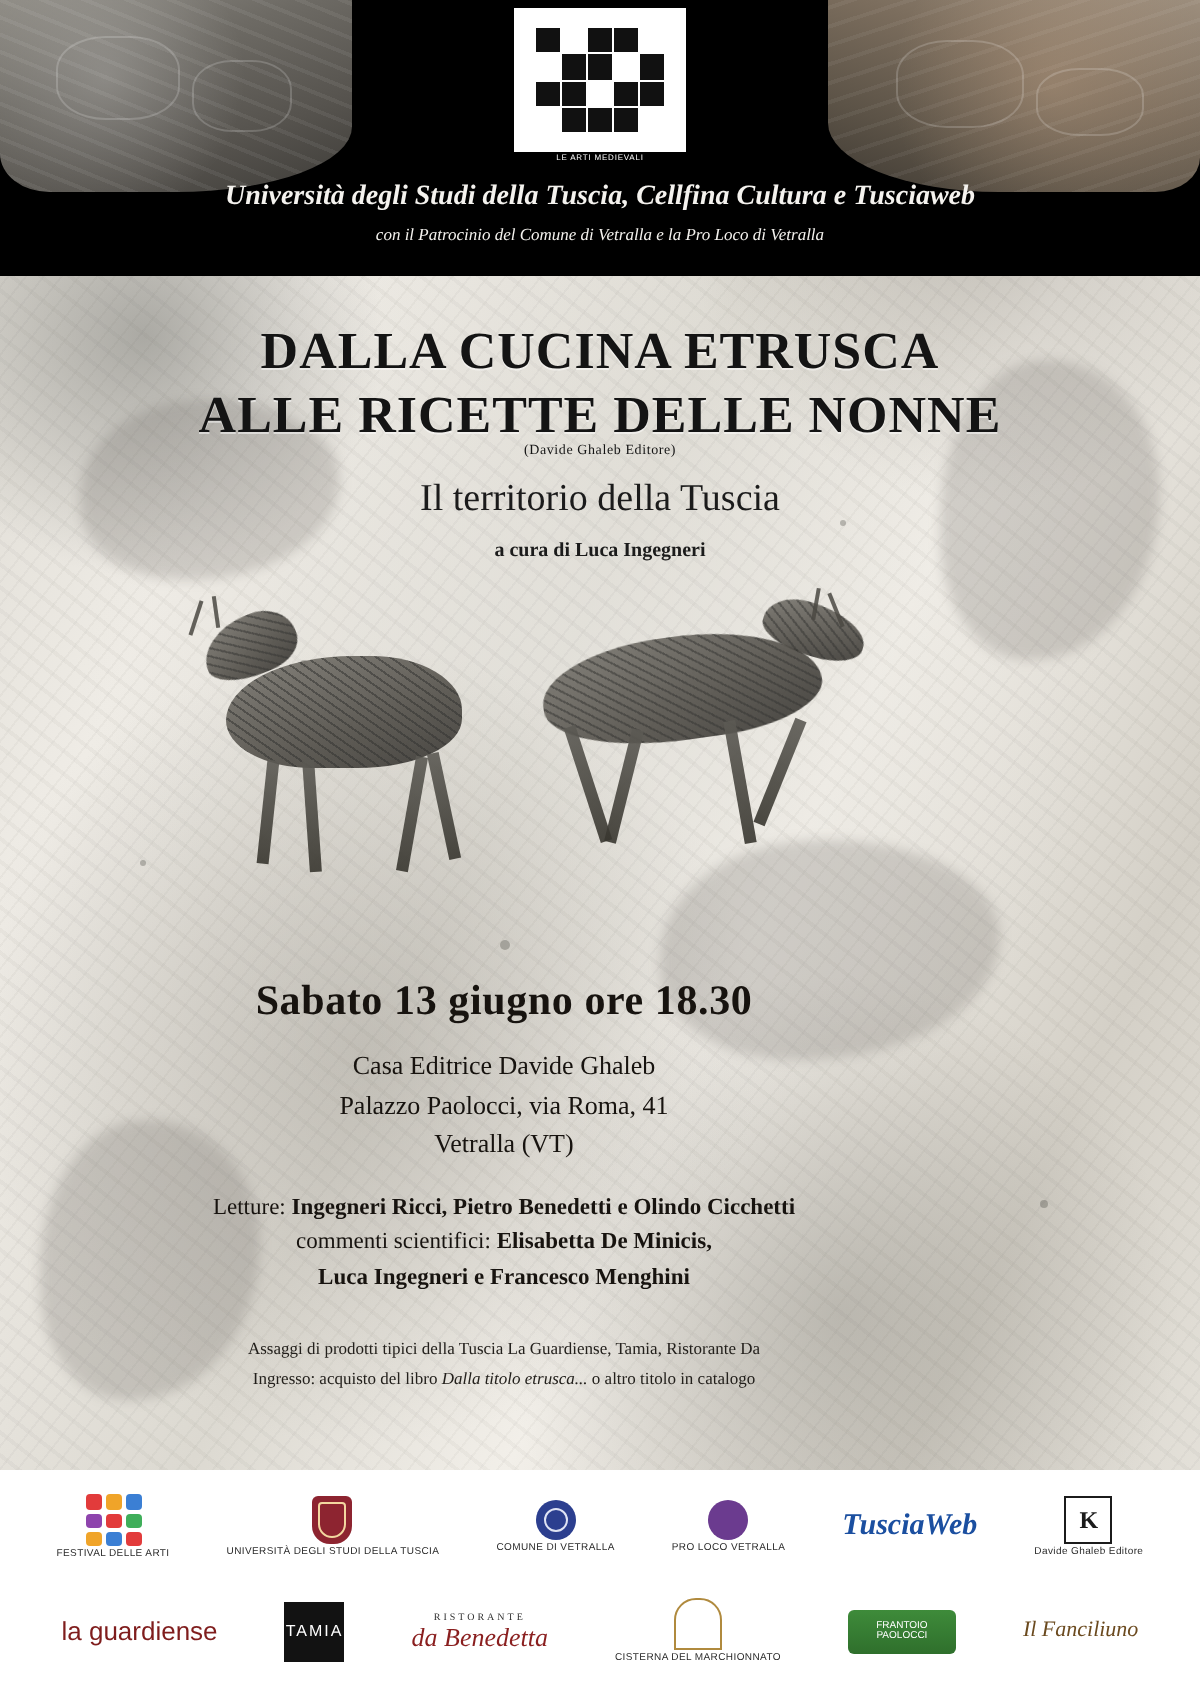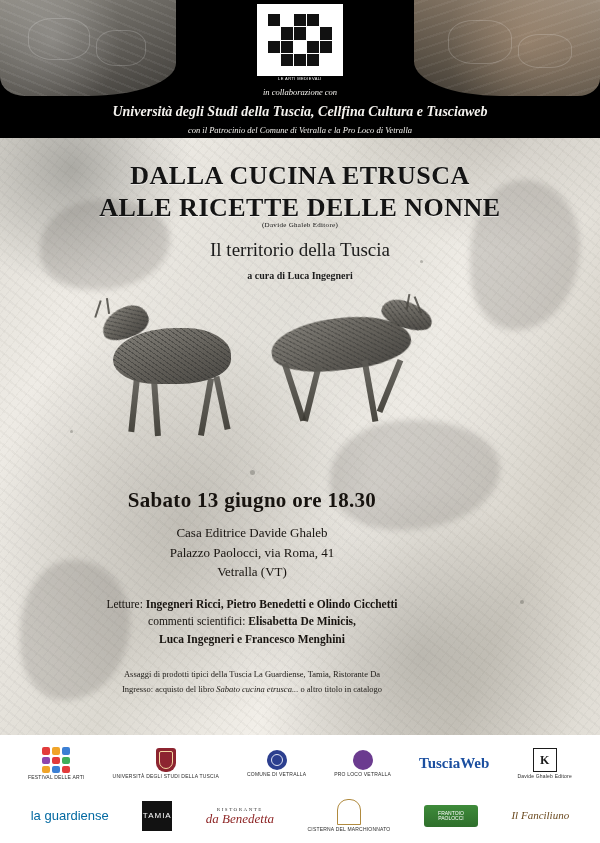--- a/index.html
+++ b/index.html
@@ -260,25 +260,25 @@
   .m-squares span { display: block; border-radius: 2px; }
 
   .m-crest { width: 20px; height: 24px; background: #8d2430; border-radius: 3px 3px 9px 9px; position: relative; }
   .m-crest::after { content: ""; position: absolute; inset: 3px; border: 1px solid #f3d7a0; border-radius: 2px 2px 7px 7px; }
 
   .m-disc { width: 20px; height: 20px; border-radius: 50%; background: #2c3f8f; position: relative; }
   .m-disc::after { content:""; position:absolute; inset:4px; border-radius:50%; border:1px solid #dfe3f4; }
 
   .m-disc2 { width: 20px; height: 20px; border-radius: 50%; background: #6b3b8f; }
 
-  .m-tuscia { font-family: "Liberation Serif", serif; font-size: 15px; font-weight: bold; color: #1b4fa0; }
+  .m-tuscia { font-family: "Liberation Serif", serif; font-size: 15px; font-weight: bold; font-style: italic; color: #1b4fa0; }
 
   .m-ghaleb { width: 22px; height: 22px; border: 1.5px solid #1b1b1b; display:flex; align-items:center; justify-content:center; font-size: 12px; font-weight: bold; color:#1b1b1b; font-family:"Liberation Serif", serif; }
 
-  .m-guard { font-family: "Liberation Sans", sans-serif; font-size: 13px; color: #0369a1; }
+  .m-guard { font-family: "Liberation Sans", sans-serif; font-size: 13px; color: #7f1d1d; }
 
   .m-black { width: 30px; height: 30px; background: #121212; display:flex; align-items:center; justify-content:center; color:#fff; font-size:8px; letter-spacing:1px; }
 
   .m-rist { font-family: "Liberation Serif", serif; color: #8a1f1f; font-size: 13px; font-style: italic; }
   .m-rist .small { font-size: 5px; letter-spacing: 1.5px; color:#333; font-style: normal; display:block; }
 
   .m-arch { width: 22px; height: 24px; border: 1.5px solid #b08a3e; border-radius: 11px 11px 0 0; }
 
   .m-green { width: 54px; height: 22px; background: linear-gradient(180deg,#3e8b3a 0%, #2f6f2c 100%); border-radius: 3px; color:#fff; font-size:5px; display:flex; align-items:center; justify-content:center; text-align:center; padding: 0 2px; box-sizing:border-box; }
 
@@ -330,21 +330,20 @@
         <i class="off"></i>
           <i></i>
           <i></i>
           <i></i>
           <i class="off"></i>
       </div>
     </div>
     <div class="logo-caption">LE ARTI MEDIEVALI</div>
 
     <div class="credits">
-      <div class="c1">in collaborazione con</div>
       <div class="c2">Università degli Studi della Tuscia, Cellfina Cultura e Tusciaweb</div>
       <div class="c3">con il Patrocinio del Comune di Vetralla e la Pro Loco di Vetralla</div>
     </div>
   </div>
 
   <div class="title-wrap">
     <div class="t-main">DALLA CUCINA ETRUSCA</div>
     <div class="t-main">ALLE RICETTE DELLE NONNE</div>
     <div class="t-sub-paren">(Davide Ghaleb Editore)</div>
     <div class="t-second">Il territorio della Tuscia</div>
@@ -388,21 +387,21 @@
         <span class="lead">commenti scientifici:</span>
         <b>Elisabetta De Minicis,</b>
       </div>
       <div>
         <b>Luca Ingegneri e Francesco Menghini</b>
       </div>
     </div>
     <div class="note">
       <div>Assaggi di prodotti tipici della Tuscia La Guardiense, Tamia, Ristorante Da</div>
       <div>
-        <span>Ingresso: acquisto del libro </span><i>Sabato cucina etrusca...</i><span> o altro titolo in catalogo</span>
+        <span>Ingresso: acquisto del libro </span><i>Dalla titolo etrusca...</i><span> o altro titolo in catalogo</span>
       </div>
     </div>
   </div>
 
   <div class="sponsors">
     <div class="srow r1">
 
       <div class="slogo">
         <span class="mark m-squares">
           <span style="background:#e23b3b"></span>

